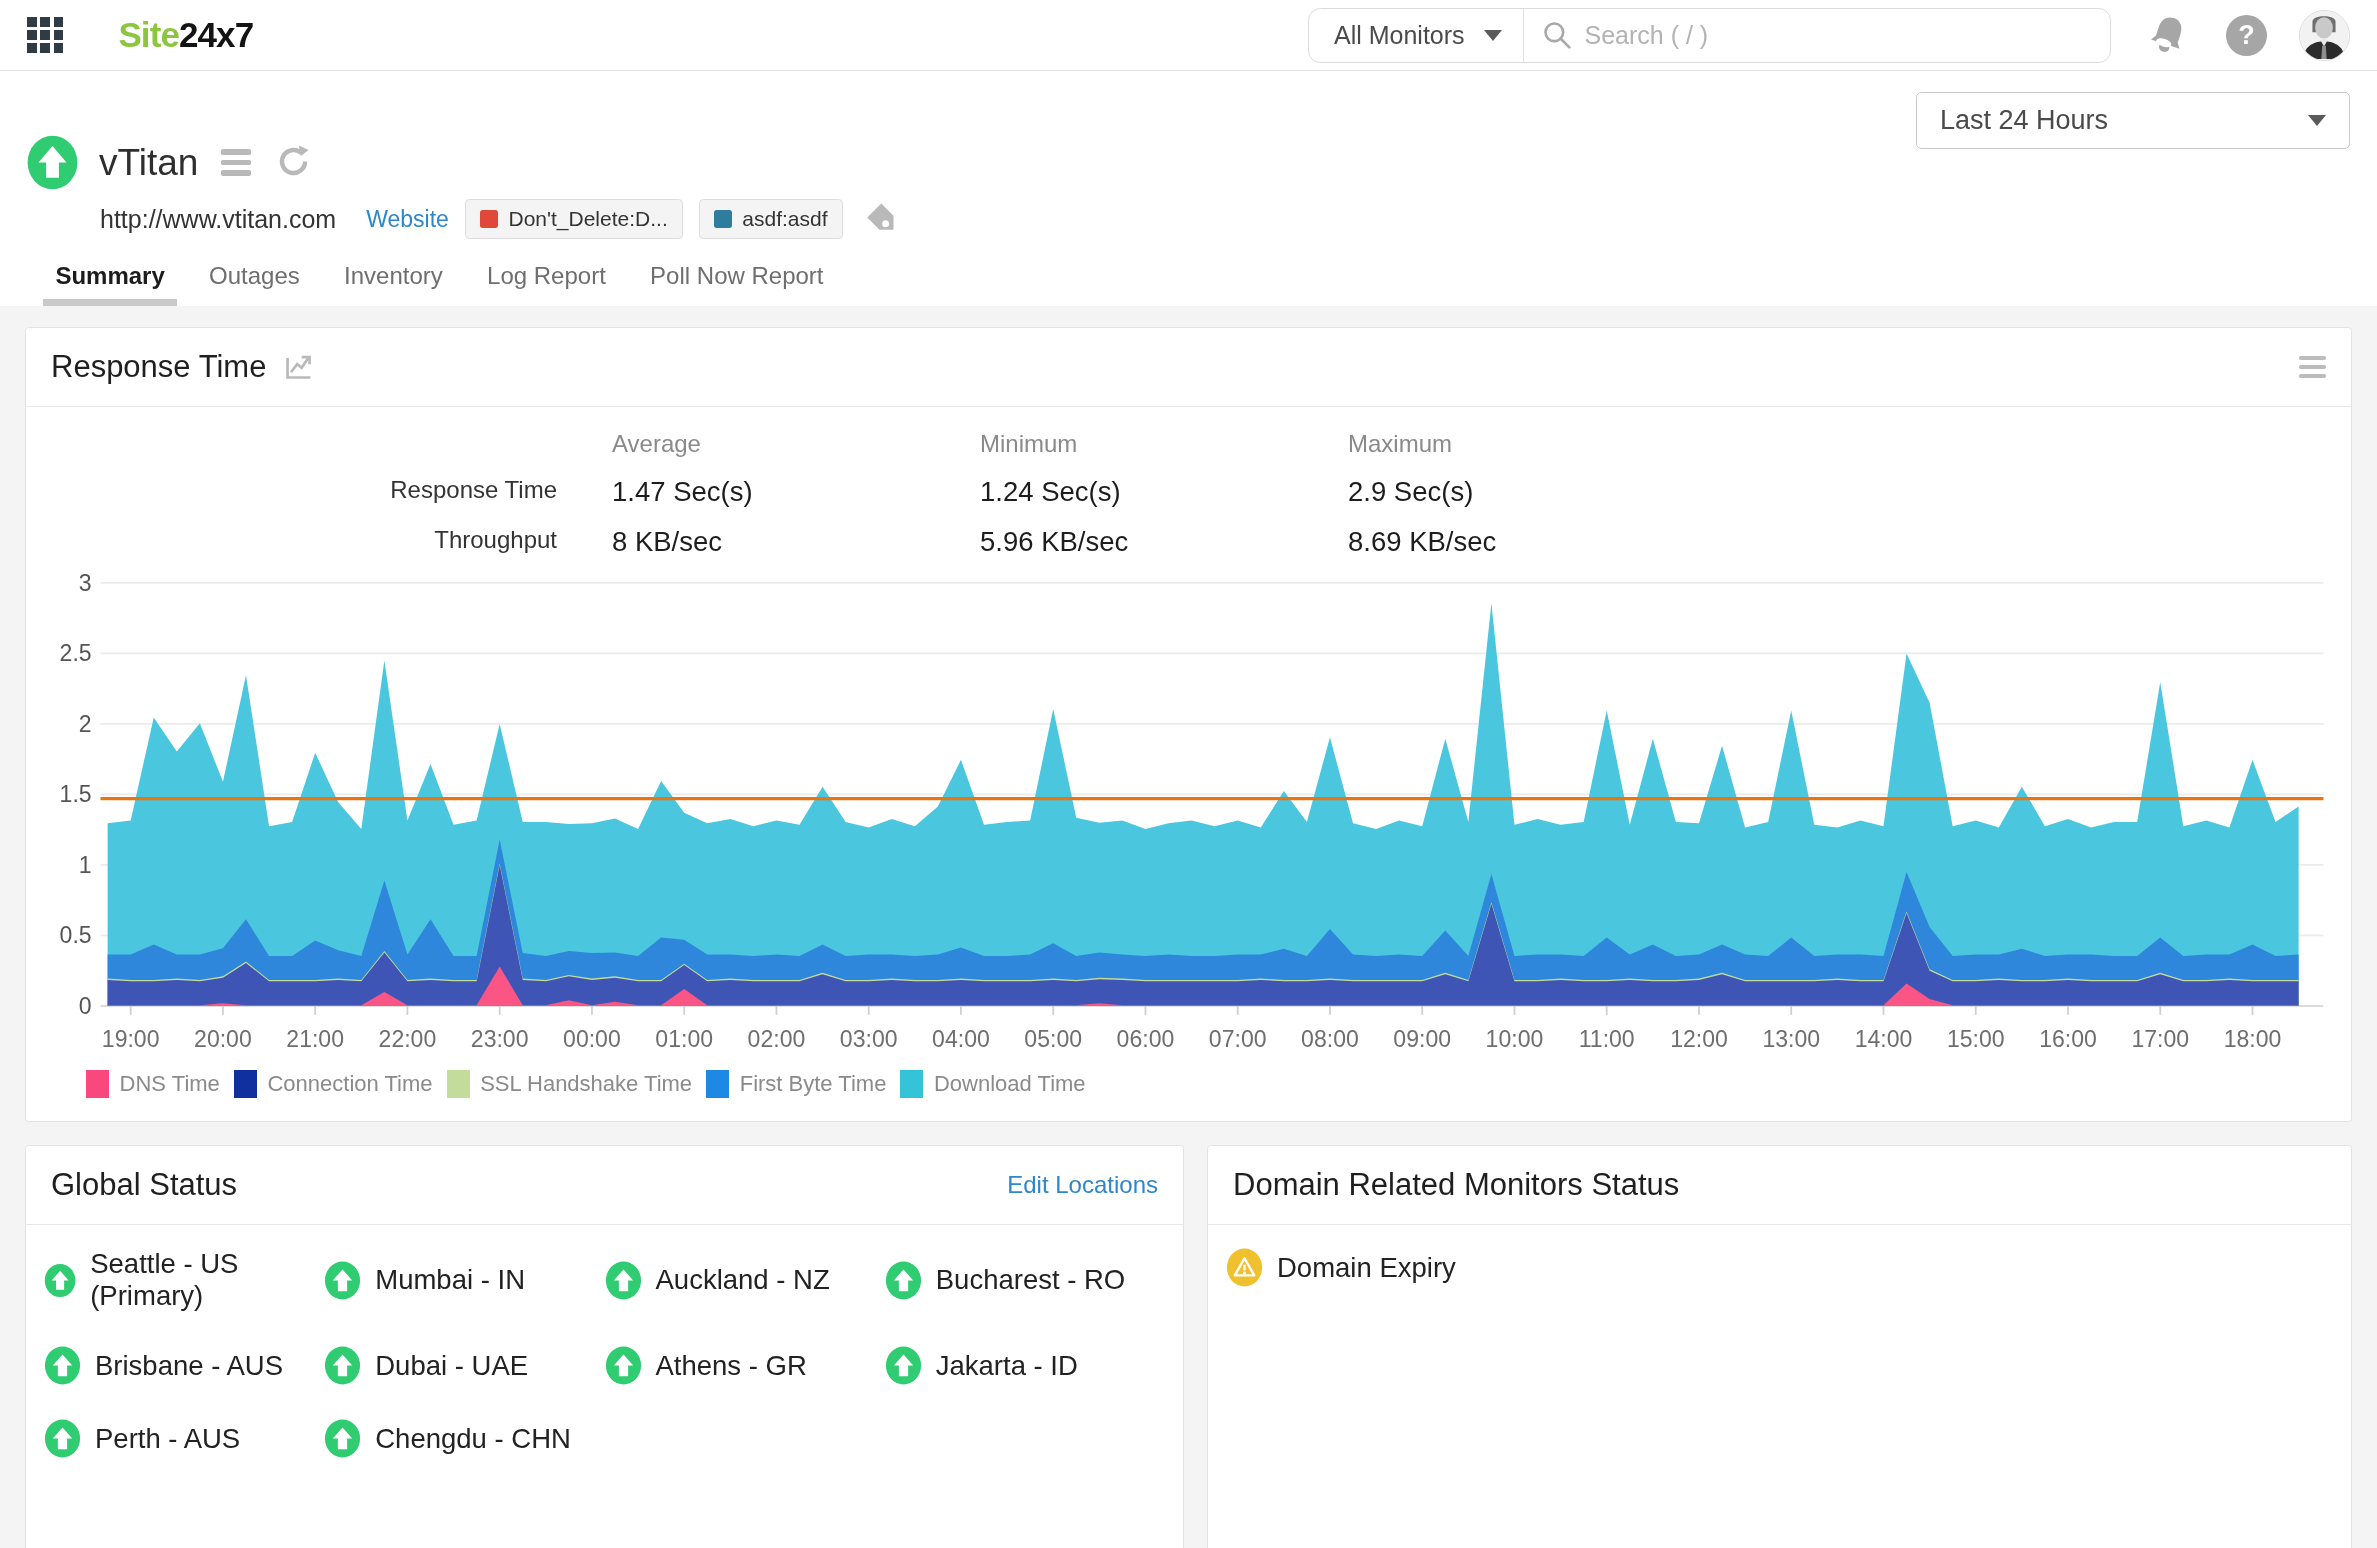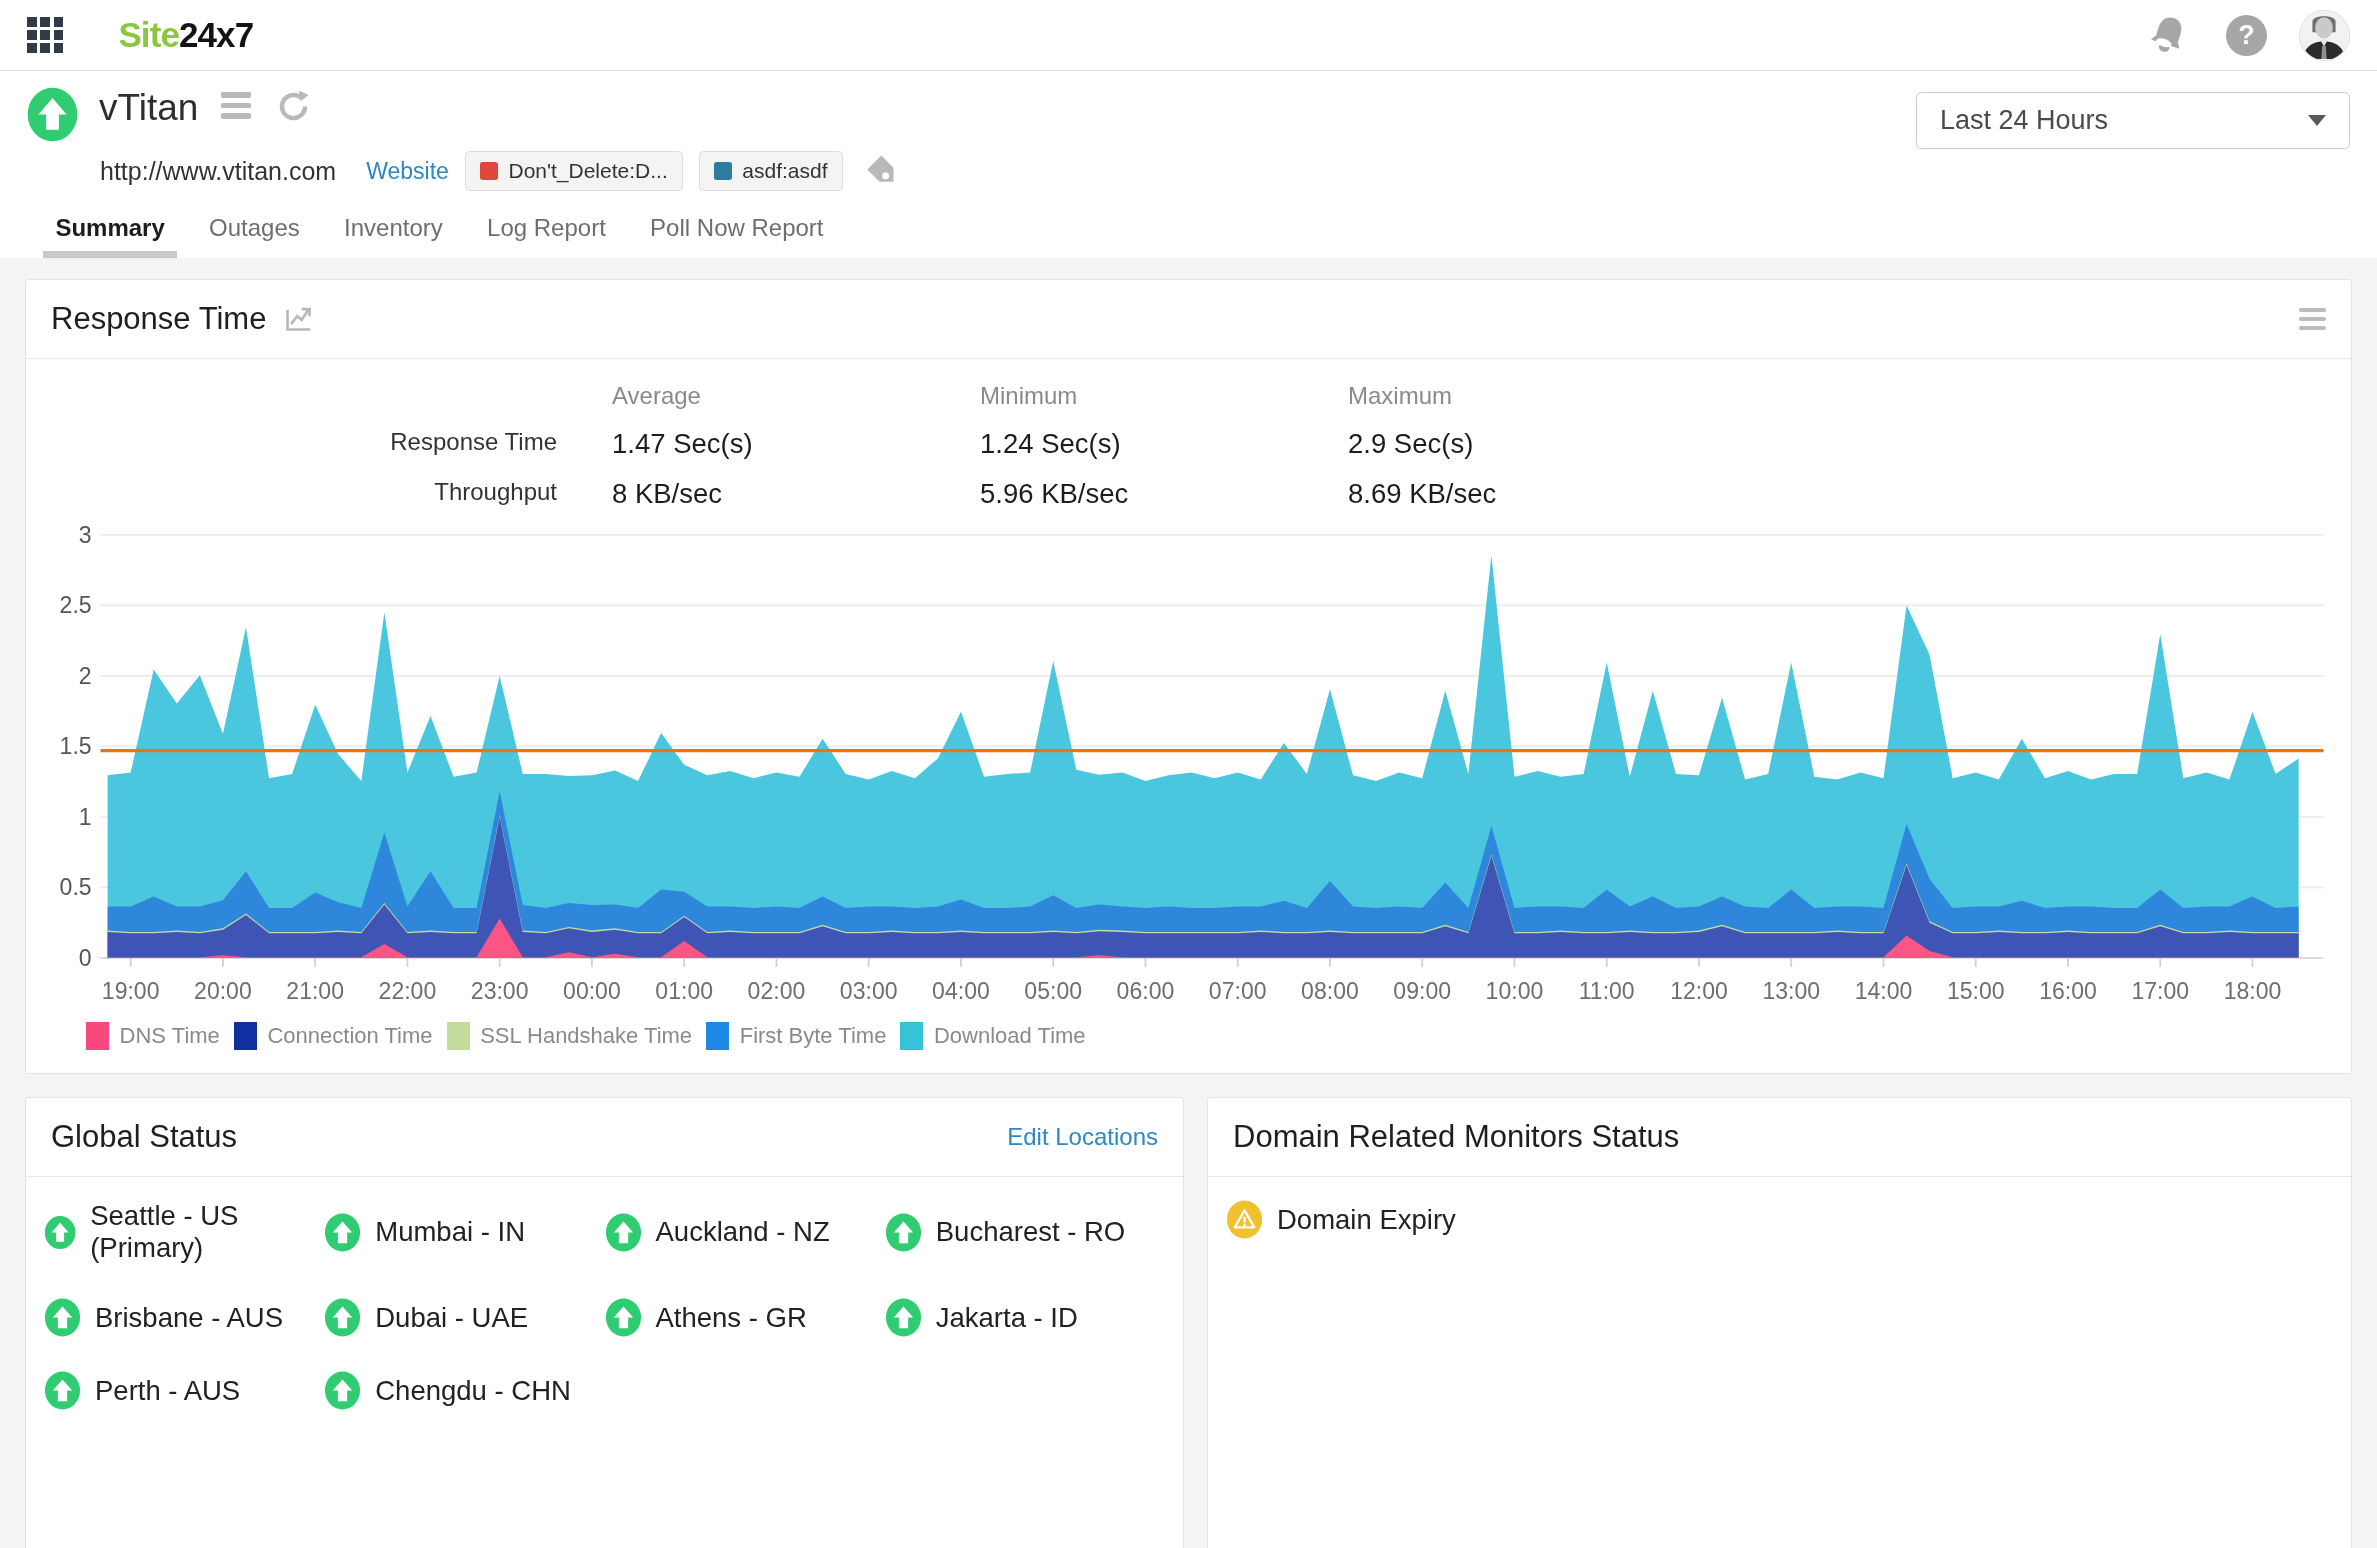--- a/index.html
+++ b/index.html
@@ -28,21 +28,21 @@
     font-family:"Liberation Sans", sans-serif; background:transparent; }
   .searchbox input::placeholder { color:#b3b3b3; }
   .icon-btn { margin-left:37px; cursor:pointer; }
   .help-circle { width:41px; height:41px; border-radius:50%; background:#a6a6a6; color:#fff;
     display:flex; align-items:center; justify-content:center; font-size:27px; font-weight:bold; }
   .avatar { width:51px; height:51px; border-radius:50%; border:1.8px solid #d8d8d8; overflow:hidden;
     margin-left:32px; cursor:pointer; background:#fff; }
 
   
   .mon-header { background:#fff; padding:16px 27px 0 27px; position:relative; }
-  .mh-row1 { display:flex; align-items:flex-start; }
+  .mh-row1 { display:flex; align-items:center;margin-top:48px; }
   .status-big { width:51px; height:55px; margin-right:21px; }
   .mh-title { font-size:37px; color:#2e2e2e; font-weight:500; }
   .mh-icon { margin-left:23px; cursor:pointer; }
   .bars i { display:block; width:30px; height:5.3px; background:#b9b9b9; margin:5.3px 0; border-radius:1.8px; }
   .mh-row2 { display:flex; align-items:center; margin:9px 0 0 73px; }
   .mh-url { font-size:25px; color:#333; }
   .mh-link { font-size:23px; color:#2d87c8; margin-left:30px; cursor:pointer; }
   .tag-chip { display:flex; align-items:center; margin-left:16px; background:#f4f4f4;
     border:0.9px solid #ddd; border-radius:4.4px; padding:7px 14px; cursor:pointer; }
   .tag-chip .sw { width:18px; height:18px; border-radius:2.7px; margin-right:10.6px; }
@@ -102,20 +102,33 @@
       <span></span>
       <span></span>
       <span></span>
       <span></span>
       <span></span>
   </div>
   <div class="logo">
     <span class="lg-green">Site</span><span class="lg-dark">24x7</span>
   </div>
   <div class="topbar-right">
+    <div class="searchwrap">
+      <div class="monitor-filter">
+        <span class="mf-label">All Monitors</span>
+        <span class="caret"></span>
+      </div>
+      <div class="searchbox">
+        <svg width="30" height="30" viewBox="0 0 34 34" style="margin-right:12.4px;flex:none">
+          <circle cx="14" cy="14" r="10" fill="none" stroke="#a9a9a9" stroke-width="3"></circle>
+          <line x1="21" y1="21" x2="31" y2="31" stroke="#a9a9a9" stroke-width="3" stroke-linecap="round"></line>
+        </svg>
+        <input type="text" placeholder="Search ( / )" style="">
+      </div>
+    </div>
     <div class="icon-btn">
       <svg width="41" height="44" viewBox="0 0 46 50">
         <g transform="rotate(18 23 25)">
           <path d="M23 6 C14 6 10 13 10 21 L10 31 L6 37 L40 37 L36 31 L36 21 C36 13 32 6 23 6 Z" fill="#a6a6a6"></path>
           <ellipse cx="23" cy="41" rx="6" ry="5" fill="#a6a6a6"></ellipse>
           <ellipse cx="21" cy="36" rx="9" ry="4.5" fill="#ffffff"></ellipse>
         </g>
       </svg>
     </div>
     <div class="icon-btn help-circle">?</div>

